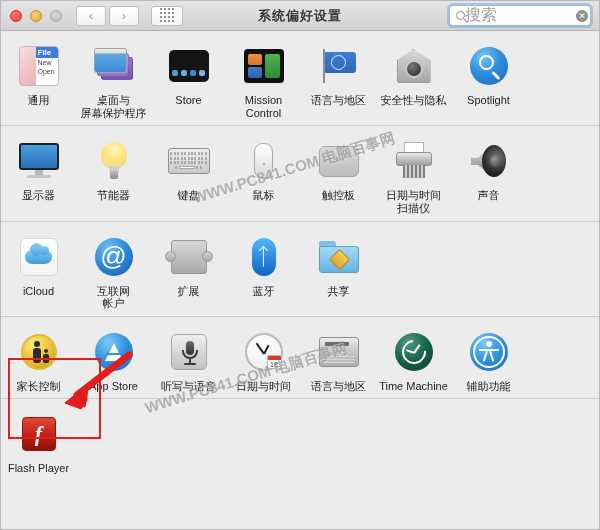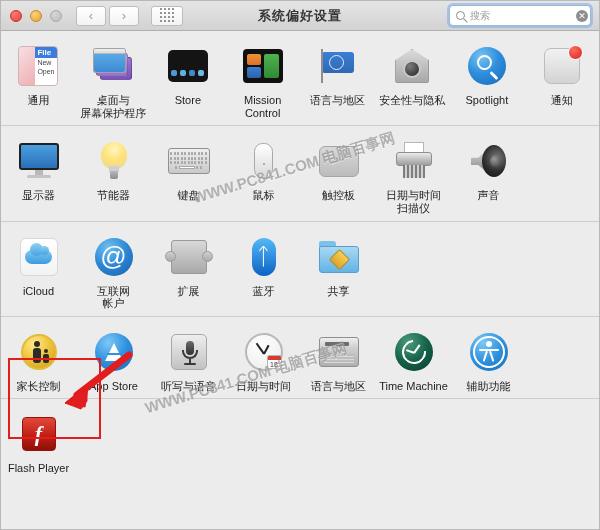--- a/index.html
+++ b/index.html
@@ -71,21 +71,21 @@
     padding: 0 4px;
   }
   .mag {
     width: 9px; height: 9px; border: 1.4px solid #8d8d8d; border-radius: 50%;
     position: relative; margin-left: 2px; flex: none;
   }
   .mag::after {
     content: ""; position: absolute; right: -4px; bottom: -2px;
     width: 5px; height: 1.4px; background: #8d8d8d; transform: rotate(45deg);
   }
-  .searchph { font-size: 10px; color: #9b9b9b; margin-left: 5px; }
+  .searchph { font-size: 16px; color: #9b9b9b; }
   .clearbtn {
     position: absolute; right: 3px; top: 50%; transform: translateY(-50%);
     width: 12px; height: 12px; border-radius: 50%;
     background: #8e8e8e; color: #fff;
     font-size: 9px; line-height: 12px; text-align: center;
   }
 
   
   .content { position: relative; background: #ececec; }
   .row {
@@ -624,28 +624,20 @@
       <div class="cell">
         <div class="iconbox">
             <div class="ic-spot">
           <div class="glass"></div>
               <div class="handle"></div>
         </div>
           </div>
         <div class="lbl">Spotlight</div>
       </div>
 
-      <div class="cell">
-        <div class="iconbox">
-            <div class="ic-notify">
-          <div class="badge"></div>
-        </div>
-          </div>
-        <div class="lbl">通知</div>
-      </div>
     </div>
 
     <div class="row">
       <div class="cell">
         <div class="iconbox">
             <div class="ic-display">
           <div class="screen"></div>
               <div class="neck"></div>
               <div class="base"></div>
         </div>

